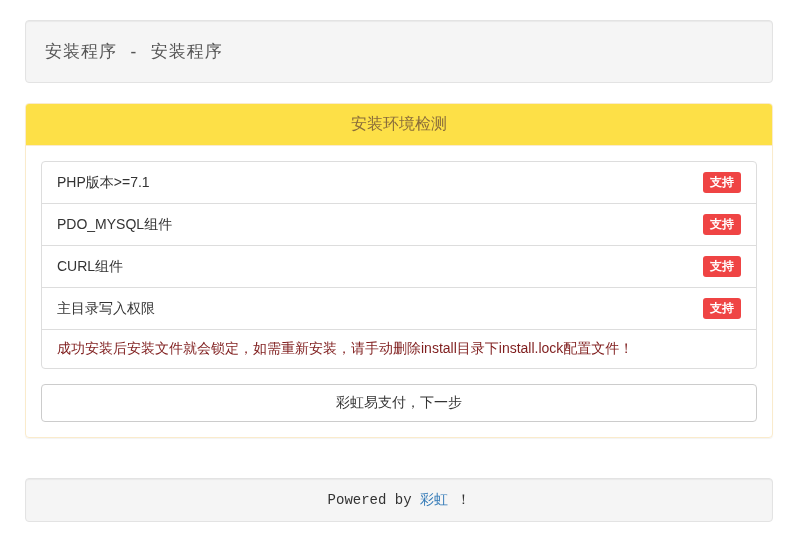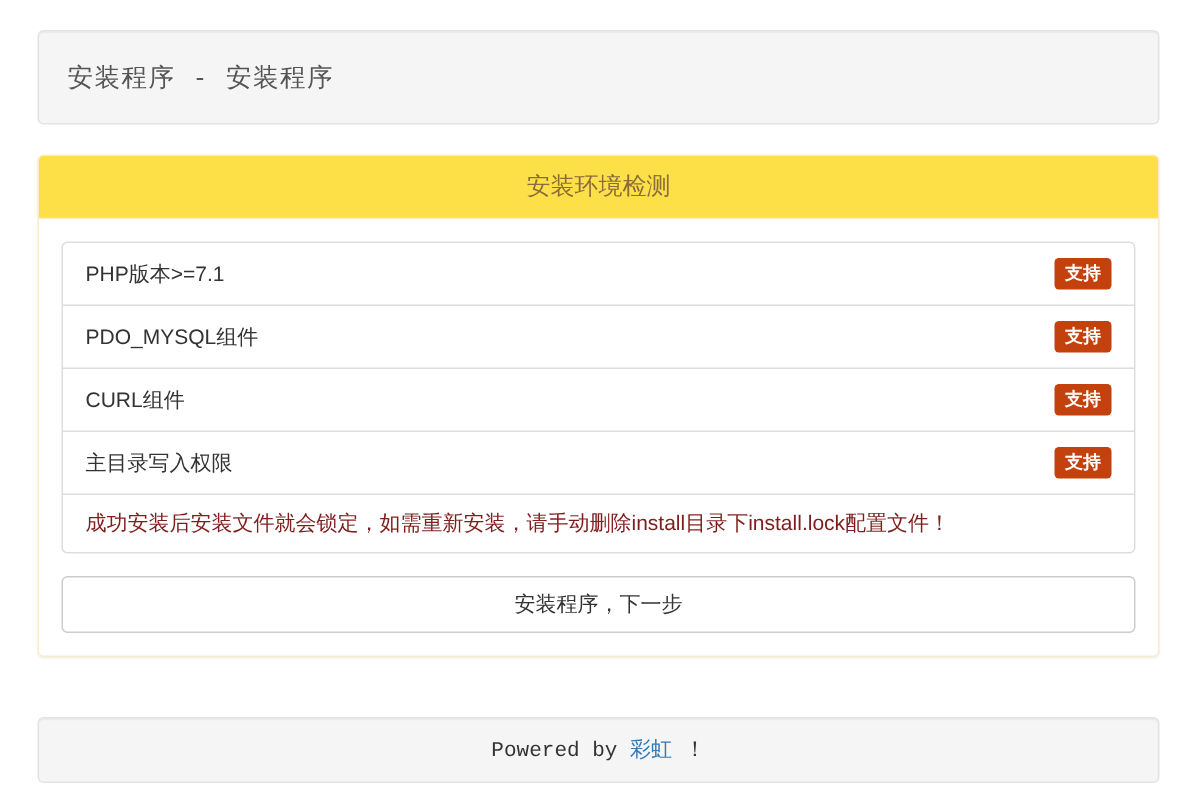--- a/index.html
+++ b/index.html
@@ -67,21 +67,21 @@
 }
 .list-group-item:last-child {
   border-bottom: none;
 }
 .list-group-item.note {
   display: block;
   color: #7f1d1d;
   font-size: 14px;
 }
 .label-success {
-  background: #c2410c;
+  background: #ef4444;
   color: #fff;
   padding: 2px 7px;
   border-radius: 3px;
   font-size: 12px;
   font-weight: bold;
   display: inline-block;
 }
 .btn {
   display: block;
   width: 100%;
@@ -136,19 +136,19 @@
       <li class="list-group-item">
         <span>CURL组件</span>
         <span class="label-success">支持</span>
       </li>
       <li class="list-group-item">
         <span>主目录写入权限</span>
         <span class="label-success">支持</span>
       </li>
       <li class="list-group-item note">成功安装后安装文件就会锁定，如需重新安装，请手动删除install目录下install.lock配置文件！</li>
     </ul>
-    <button class="btn">安装程序，下一步</button>
+    <button class="btn">彩虹易支付，下一步</button>
   </div>
 </div>
 
 <div class="footer">
   <span>Powered by </span><a href="#">彩虹</a><span> ！</span>
 </div>
 
 </body></html>

